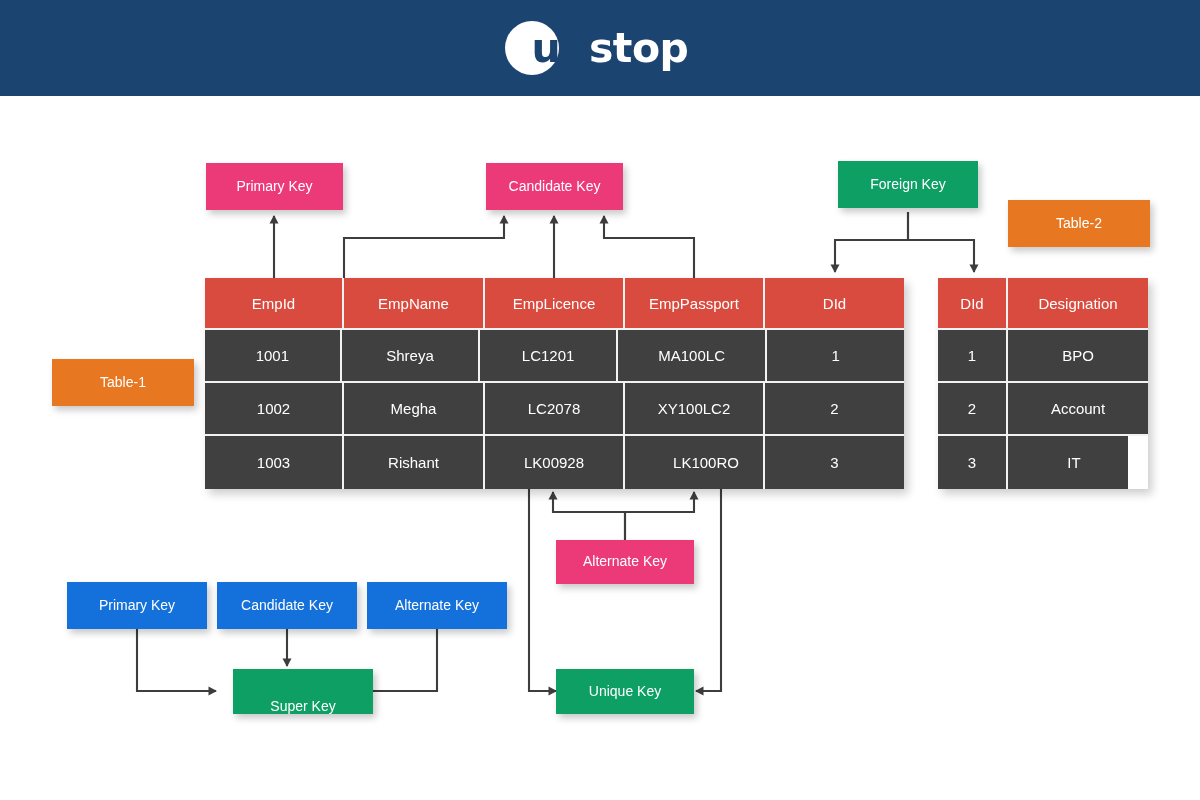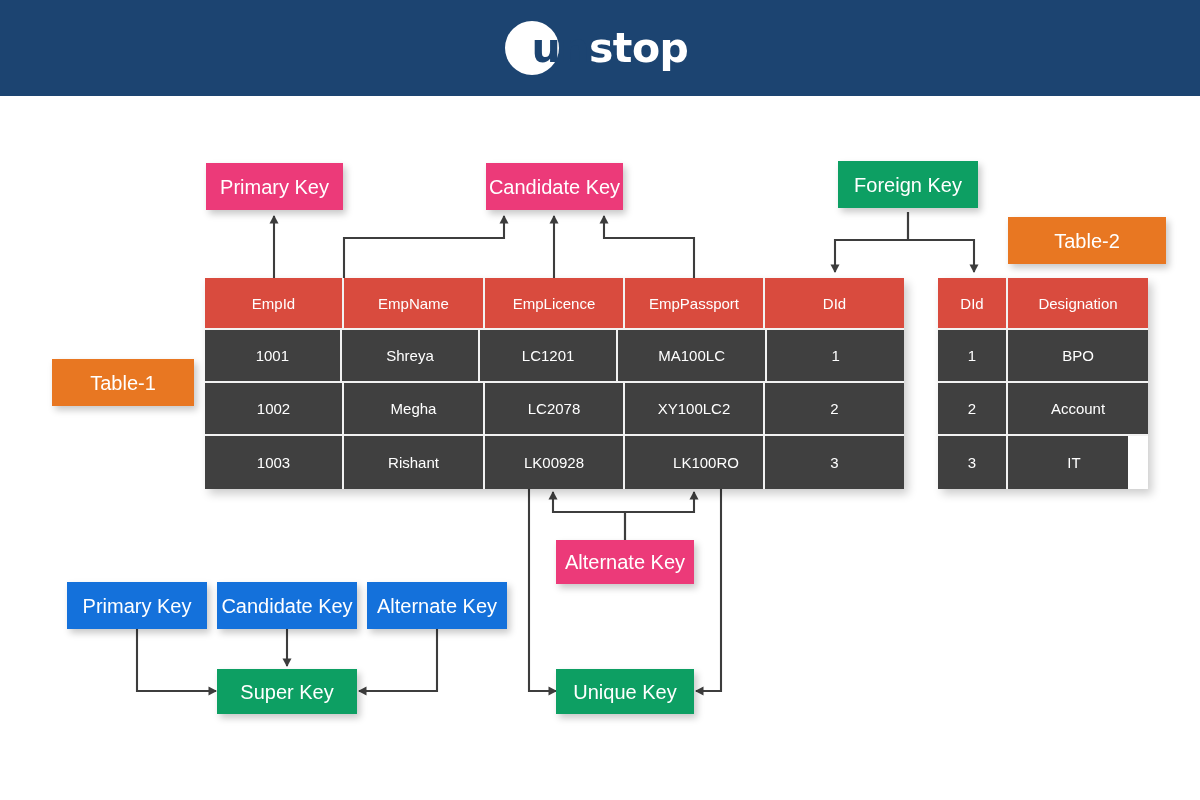--- a/index.html
+++ b/index.html
@@ -31,21 +31,21 @@
   .logo-un{position:relative;z-index:1;color:#1c4471;margin-left:18px;}
   .logo-stop{position:relative;z-index:1;color:#ffffff;}
 
   
   #wires{position:absolute;left:0;top:0;width:1200px;height:800px;
          pointer-events:none;z-index:1;}
 
   
   .box{
     position:absolute;display:flex;align-items:center;justify-content:center;
-    color:#ffffff;font-size:20px;z-index:3;
+    color:#ffffff;font-size:14px;z-index:3;
     box-shadow:3px 4px 7px rgba(0,0,0,.22);
     text-align:center;line-height:1.1;
   }
   .pink{background:#ec3a79;}
   .green{background:#0d9f63;}
   .orange{background:#e87722;}
   .blueb{background:#1471db;}
 
   
   .tbl{
@@ -113,21 +113,21 @@
   </div>
 
   <div class="box pink" style="left:486px;top:163px;width:137px;height:47px;">
     <span>Candidate Key</span>
   </div>
 
   <div class="box green" style="left:838px;top:161px;width:140px;height:47px;">
     <span>Foreign Key</span>
   </div>
 
-  <div class="box orange" style="left:1008px;top:217px;width:158px;height:47px;">
+  <div class="box orange" style="left:1008px;top:200px;width:142px;height:47px;">
     <span>Table-2</span>
   </div>
 
   <div class="box orange" style="left:52px;top:359px;width:142px;height:47px;">
     <span>Table-1</span>
   </div>
 
   <div class="tbl" id="t1" style="left:205px;top:278px;width:699px;">
       <div class="trow hdr">
         <div class="cell" style="width: 139px; height: 52px;">EmpId</div>
@@ -188,17 +188,17 @@
 
   <div class="box blueb" style="left:67px;top:582px;width:140px;height:47px;">
     <span>Primary Key</span>
   </div>
   <div class="box blueb" style="left:217px;top:582px;width:140px;height:47px;">
     <span>Candidate Key</span>
   </div>
   <div class="box blueb" style="left:367px;top:582px;width:140px;height:47px;">
     <span>Alternate Key</span>
   </div>
-  <div class="box green" style="left:217px;top:669px;width:140px;height:45px;">
+  <div class="box green" style="left:233px;top:669px;width:140px;height:45px;align-items:flex-end;">
     <span>Super Key</span>
   </div>
 
 </div>
 
 </body></html>

